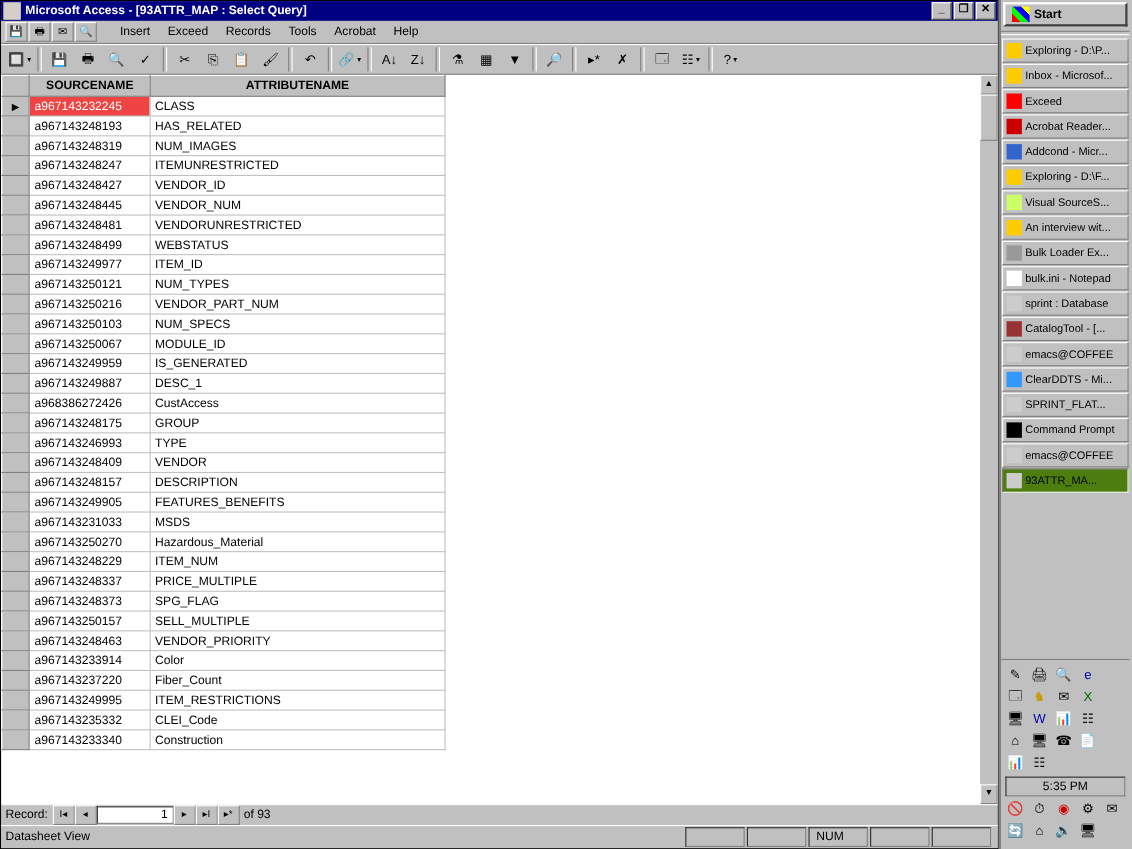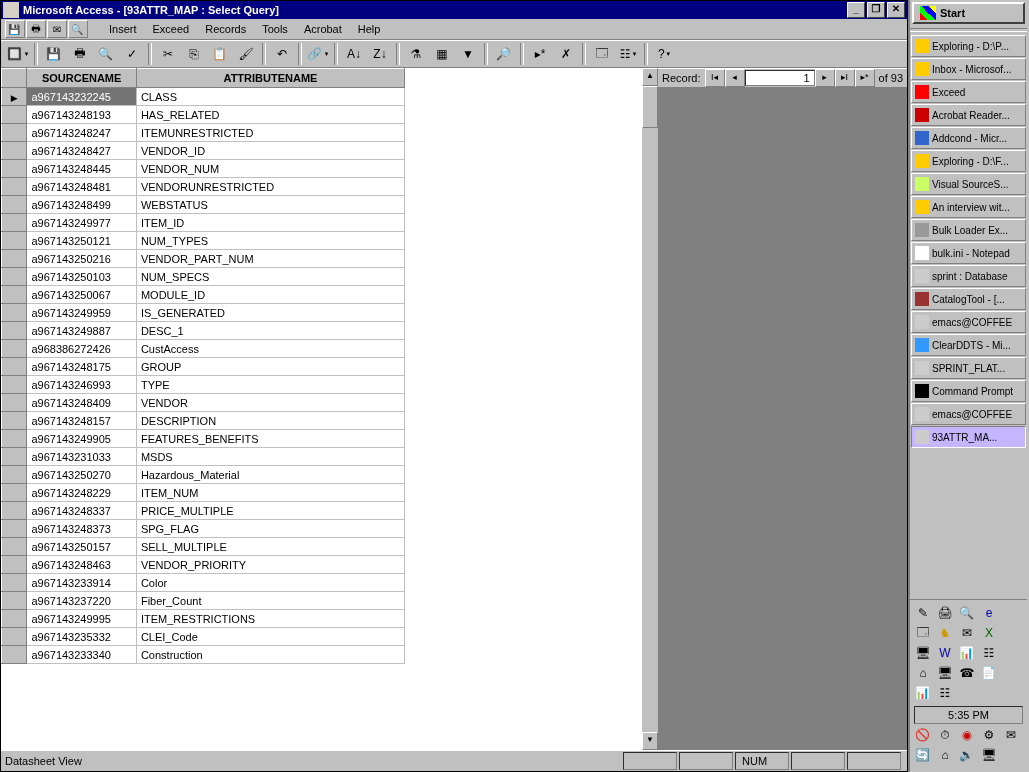--- a/index.html
+++ b/index.html
@@ -9,48 +9,48 @@
 .titlebar .icon{width:16px;height:16px;background:#d4d0c8;margin-right:4px;display:inline-block}
 .titlebar .title{flex:1}
 .titlebar .winbtn{width:16px;height:14px;background:#c0c0c0;border:1px solid #fff;border-right-color:#404040;border-bottom-color:#404040;margin-left:2px;text-align:center;line-height:12px;color:#000;font-family:Marlett,Arial;font-size:10px;cursor:pointer}
 .menubar{height:20px;background:#c0c0c0;display:flex;align-items:center;padding-left:4px;border-bottom:1px solid #808080}
 .menubar .btn3d{width:18px;height:16px;border:1px solid #fff;border-right-color:#808080;border-bottom-color:#808080;margin-right:1px;display:flex;align-items:center;justify-content:center;font-size:10px}
 .menubar .menuitem{padding:2px 8px;cursor:pointer}
 .toolbar{height:26px;background:#c0c0c0;display:flex;align-items:center;padding:0 4px;border-top:1px solid #fff;border-bottom:1px solid #808080}
 .toolbar .tbtn{width:22px;height:22px;border:1px solid #c0c0c0;margin:0 1px;display:flex;align-items:center;justify-content:center;font-size:12px;cursor:pointer}
 .toolbar .sep{width:2px;height:22px;border-left:1px solid #808080;border-right:1px solid #fff;margin:0 3px}
 .toolbar .drop{font-size:7px;margin-left:2px}
-.workspace{flex:1;background:#808080;display:flex;flex-direction:row;overflow:hidden;position:relative}
+.workspace{flex:1;background:#808080;display:flex;flex-direction:column;overflow:hidden;position:relative}
 .datasheet{background:#fff;position:relative;flex:1;overflow:hidden}
 table{border-collapse:collapse;font-size:11px;width:404px}
 th{background:#c0c0c0;border:1px solid #808080;border-top-color:#fff;border-left-color:#fff;padding:1px 4px;font-weight:bold;height:16px;text-align:center}
 td{border:1px solid #c0c0c0;padding:0 4px;height:17px;white-space:nowrap;overflow:hidden}
 .rowsel{width:18px;background:#c0c0c0;border:1px solid #808080;border-top-color:#fff;border-left-color:#fff;text-align:center}
 .recnav{height:18px;background:#c0c0c0;display:flex;align-items:center;border-top:1px solid #fff;font-size:11px}
 .recnav .lbl{padding:0 4px}
 .recnav .nbtn{width:18px;height:16px;border:1px solid #fff;border-right-color:#808080;border-bottom-color:#808080;background:#c0c0c0;text-align:center;font-size:9px;line-height:14px;cursor:pointer}
 .recnav input{width:60px;height:14px;font-size:11px;text-align:right;border:1px inset #808080;padding:0 4px}
 .vscroll{position:absolute;right:0;top:0;bottom:0;width:16px;background:#c0c0c0}
 .vscroll .arr{height:16px;border:1px solid #fff;border-right-color:#808080;border-bottom-color:#808080;text-align:center;font-size:8px;line-height:14px}
 .vscroll .thumb{height:40px;border:1px solid #fff;border-right-color:#808080;border-bottom-color:#808080;background:#c0c0c0}
 .statusbar{height:20px;background:#c0c0c0;border-top:1px solid #fff;display:flex;align-items:center;padding:0 4px;font-size:11px}
 .statusbar .pane{border:1px inset #808080;padding:1px 6px;margin-right:2px;height:14px;line-height:14px}
 .statusbar .flex{flex:1}
 .sidepanel{width:119px;height:772px;background:#c0c0c0;border-left:2px solid #808080;box-sizing:border-box;display:flex;flex-direction:column}
 .startbtn{margin:2px;padding:2px 6px;border:2px solid #fff;border-right-color:#404040;border-bottom-color:#404040;background:#c0c0c0;font-weight:bold;font-size:11px;display:flex;align-items:center;cursor:pointer}
 .startbtn .flag{width:16px;height:14px;margin-right:4px;background:linear-gradient(45deg,#f00 25%,#0f0 25% 50%,#00f 50% 75%,#ff0 75%)}
 .tasklist{flex:0 0 auto}
 .taskbtn{margin:1px 1px;padding:2px 3px;border:1px solid #fff;border-right-color:#808080;border-bottom-color:#808080;background:#c0c0c0;font-size:10px;display:flex;align-items:center;cursor:pointer;height:16px;overflow:hidden;white-space:nowrap}
-.taskbtn.active{border:1px solid #808080;border-right-color:#fff;border-bottom-color:#fff;background:#c4b5fd}
+.taskbtn.active{border:1px solid #808080;border-right-color:#fff;border-bottom-color:#fff;background:#4d7c0f}
 .taskbtn .ticon{width:14px;height:14px;margin-right:3px;flex-shrink:0;display:inline-flex;align-items:center;justify-content:center;font-size:10px}
 .tray{margin-top:auto;padding:4px;border-top:1px solid #808080}
 .traygrid{display:grid;grid-template-columns:repeat(5,20px);gap:2px;margin-bottom:4px}
 .traygrid .ti{width:18px;height:18px;display:flex;align-items:center;justify-content:center;font-size:12px;cursor:pointer}
 .clock{text-align:center;font-size:11px;padding:2px;border:1px inset #808080;margin:2px 0}
-.selected-cell{background:#737373;color:#fff}
+.selected-cell{background:#ef4444;color:#fff}
 .current-row-marker{font-size:9px}
 </style>
 </head>
 <body>
 
 <div class="desktop">
   <div class="app">
     <div class="titlebar">
       <span class="icon"></span>
       <span class="title">Microsoft Access - [93ATTR_MAP : Select Query]</span>
@@ -121,20 +121,25 @@
           <tbody id="gridbody">
               <tr>
                 <td class="rowsel"><span class="current-row-marker">▶</span></td>
                 <td class="selected-cell">a967143232245</td>
                 <td>CLASS</td>
               </tr>
               <tr>
                 <td class="rowsel"></td>
                 <td>a967143248193</td>
                 <td>HAS_RELATED</td>
+              </tr>
+              <tr>
+                <td class="rowsel"></td>
+                <td>a967143248319</td>
+                <td>NUM_IMAGES</td>
               </tr>
               <tr>
                 <td class="rowsel"></td>
                 <td>a967143248247</td>
                 <td>ITEMUNRESTRICTED</td>
               </tr>
               <tr>
                 <td class="rowsel"></td>
                 <td>a967143248427</td>
                 <td>VENDOR_ID</td>

